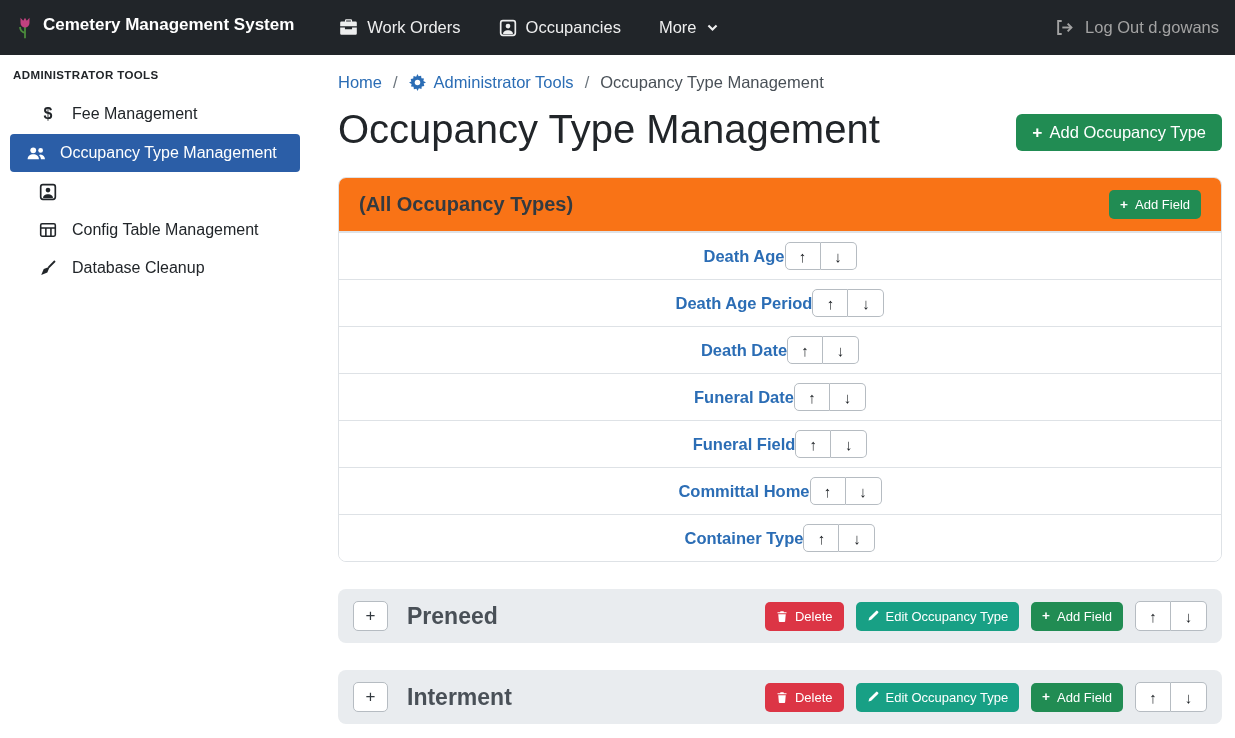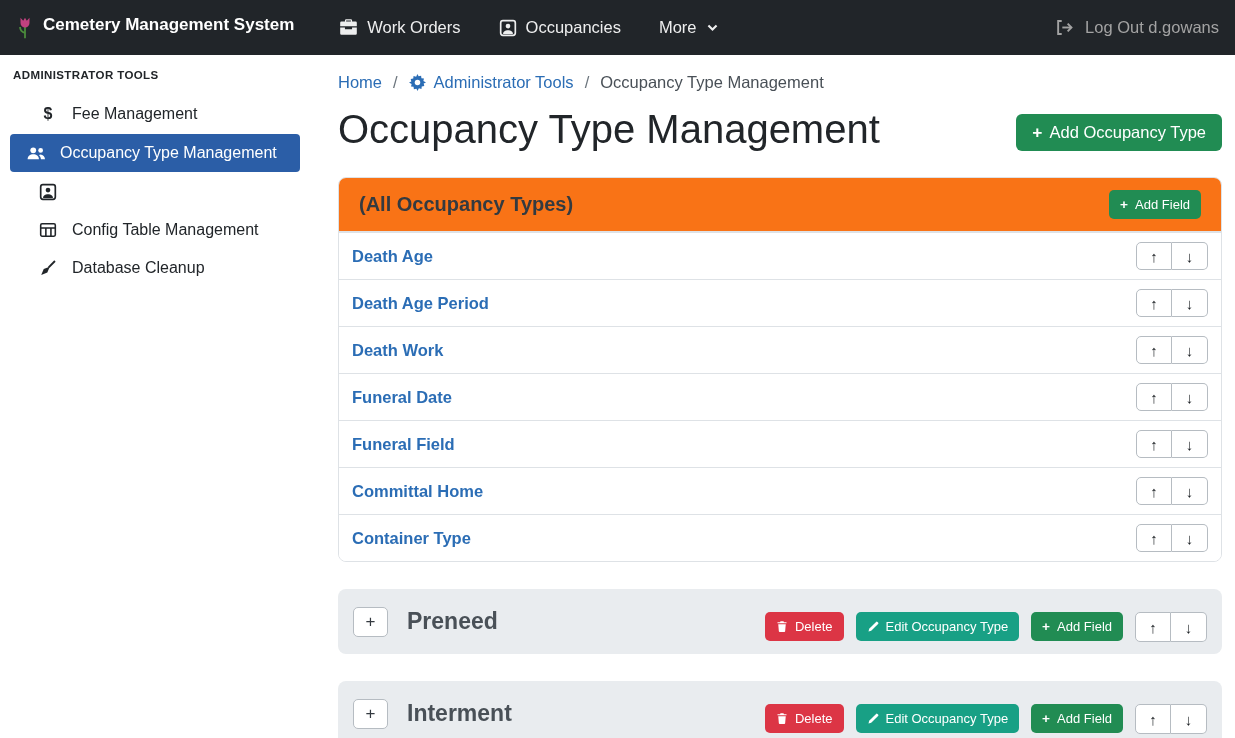--- a/index.html
+++ b/index.html
@@ -43,33 +43,33 @@
   .btn-sm { font-size:13px; padding:7px 11px; border-radius:5px; }
   .btn-success { background:#218c53; }
   .btn-danger  { background:#dc3545; }
   .btn-teal    { background:#18a085; }
   .plus-glyph { font-weight:700; font-size:1.05em; line-height:1; }
 
   
   .card { margin-top:24px; border:1px solid #dee2e6; border-radius:8px; overflow:hidden; }
   .card-header { background:#f97316; border-bottom:1px solid #dee2e6; padding:12px 20px 12px 20px; display:flex; align-items:center; justify-content:space-between; }
   .card-header-title { font-size:20px; font-weight:600; color:#343a40; }
-  .field-row { display:flex; align-items:center; justify-content:space-between; padding:9px 13px 9px 13px; border-top:1px solid #dee2e6; background:#fff; }
+  .field-row { display:flex; align-items:center; justify-content:center; padding:9px 13px 9px 13px; border-top:1px solid #dee2e6; background:#fff; }
   .field-row:first-child { border-top:none; }
   .field-name { color:#2b6db5; font-weight:700; font-size:16.5px; cursor:pointer; }
   .arrow-group { display:flex; }
   .arrow-btn { width:36px; height:28px; background:#fff; border:1px solid #b6bcc2; color:#212529; font-size:15px; display:flex; align-items:center; justify-content:center; cursor:pointer; }
   .arrow-btn.up { border-radius:5px 0 0 5px; }
   .arrow-btn.down { border-radius:0 5px 5px 0; border-left:none; }
 
   
   .section-bar { margin-top:27px; background:#e9ecef; border-radius:8px; padding:12px 15px; display:flex; align-items:center; }
   .expand-btn { width:35px; height:30px; background:#fff; border:1px solid #b6bcc2; border-radius:5px; font-size:17px; color:#343a40; display:flex; align-items:center; justify-content:center; cursor:pointer; }
   .section-title { font-size:23px; font-weight:600; color:#495057; margin-left:19px; }
-  .section-actions { display:flex; align-items:flex-start; gap:12px; margin-left:auto;margin-top:11px; }
+  .section-actions { display:flex; align-items:center; gap:12px; margin-left:auto; }
   .section-bar .arrow-btn { height:30px; width:36px; }
 </style>
 </head>
 <body>
 
 <div class="navbar">
   <div class="brand">
     <span class="icon">
       <svg width="18" height="26" viewBox="0 0 20 27">
         <path d="M10 12 L10 25" stroke="#4a8b3b" stroke-width="2" fill="none"></path>
@@ -222,21 +222,21 @@
         </span>
       </div>
       <div class="field-row">
         <span class="field-name">Death Age Period</span>
         <span class="arrow-group">
           <button class="arrow-btn up">↑</button>
           <button class="arrow-btn down">↓</button>
         </span>
       </div>
       <div class="field-row">
-        <span class="field-name">Death Work</span>
+        <span class="field-name">Death Date</span>
         <span class="arrow-group">
           <button class="arrow-btn up">↑</button>
           <button class="arrow-btn down">↓</button>
         </span>
       </div>
       <div class="field-row">
         <span class="field-name">Funeral Date</span>
         <span class="arrow-group">
           <button class="arrow-btn up">↑</button>
           <button class="arrow-btn down">↓</button>

